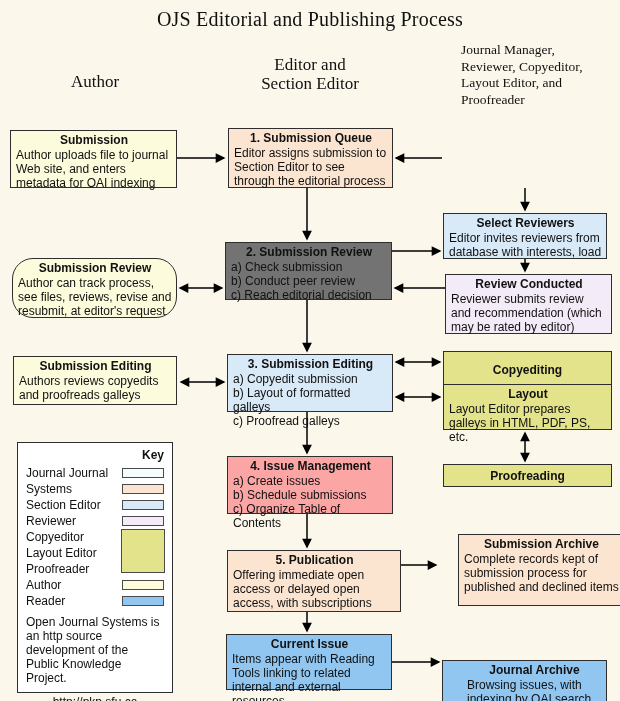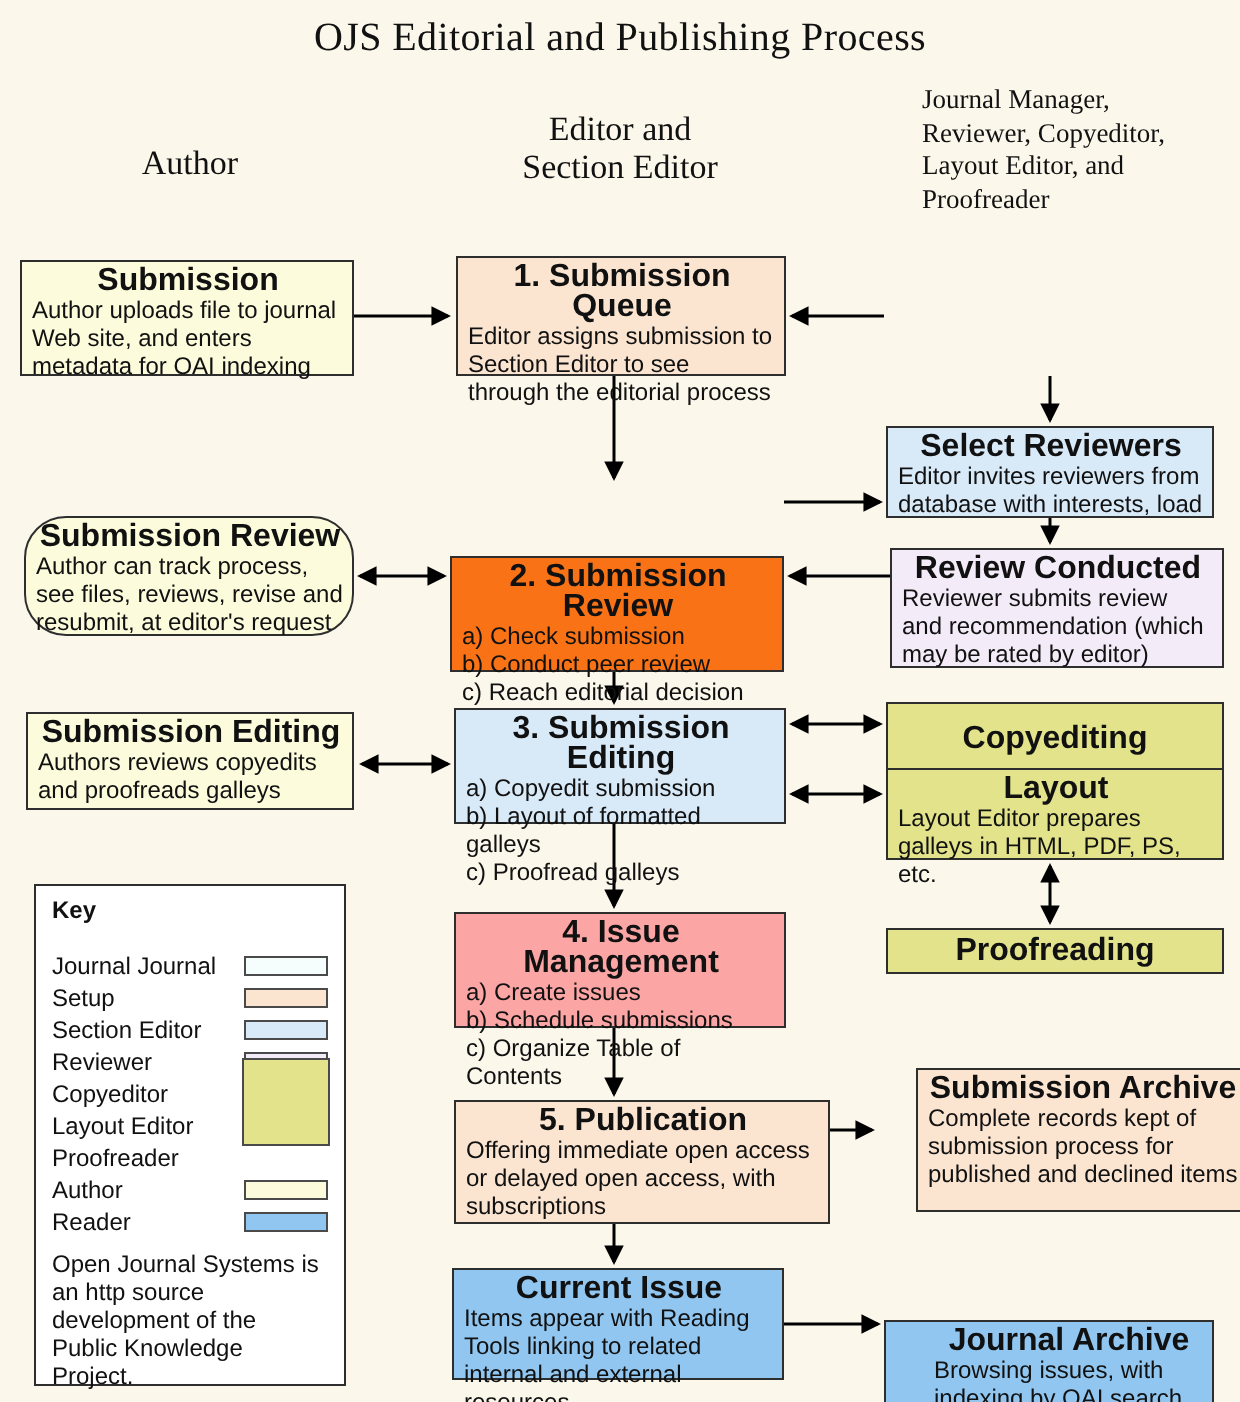--- a/index.html
+++ b/index.html
@@ -7,29 +7,29 @@
   #canvas{position:relative;width:620px;height:701px;overflow:hidden;}
   .serif{font-family:"Liberation Serif","DejaVu Serif",serif;}
   .page-title{position:absolute;left:0;top:8px;width:620px;text-align:center;
     font-size:20px;letter-spacing:.2px;}
   .col-header{position:absolute;font-size:17px;line-height:19px;text-align:center;white-space:pre-line;}
   .col-author{left:30px;top:72px;width:130px;}
   .col-editor{left:235px;top:55px;width:150px;}
   .col-manager{left:461px;top:42px;width:156px;font-size:13.5px;line-height:16.5px;text-align:left;}
   .node{position:absolute;border:1.6px solid #2e2e2e;box-sizing:border-box;
     padding:2px 4px 2px 5px;}
-  .node-title{font-size:16px;font-weight:bold;text-align:center;line-height:15px;}
+  .node-title{font-size:12px;font-weight:bold;text-align:center;line-height:15px;}
   .node-body{font-size:12px;line-height:14px;text-align:left;white-space:pre-line;}
   .title-only{display:flex;align-items:center;justify-content:center;padding:0;}
   .title-only .node-title{line-height:12px;}
   #arrows{position:absolute;left:0;top:0;pointer-events:none;}
   
   .key-box{position:absolute;left:17px;top:442px;width:156px;height:251px;
     border:1.6px solid #2e2e2e;box-sizing:border-box;background:#FFFFFF;padding:4px 8px 0 8px;}
-  .key-title{font-size:12px;font-weight:bold;text-align:left;line-height:16px;margin-bottom:12px;}
+  .key-title{font-size:12px;font-weight:bold;text-align:right;line-height:16px;margin-bottom:2px;}
   .key-row{display:flex;align-items:center;height:16px;font-size:12px;}
   .key-row .key-label{flex:1 1 auto;}
   .swatch{width:42px;height:10px;border:1.6px solid #4a4a4a;box-sizing:border-box;flex:0 0 auto;}
   .big-swatch{position:absolute;left:103px;top:86px;width:44px;height:44px;
     border:1.6px solid #4a4a4a;box-sizing:border-box;}
   .key-note{font-size:12px;line-height:14px;margin-top:6px;}
   .key-url{font-size:12px;text-align:center;margin-top:10px;}
 </style>
 </head>
 <body>
@@ -86,42 +86,42 @@
   <div class="node" style="left: 13px; top: 356px; width: 164px; height: 49px; background-color: rgb(252, 251, 220);">
     <div class="node-title">Submission Editing</div>
     <div class="node-body">Authors reviews copyedits and proofreads galleys</div>
   </div>
 
   <div class="node" style="left: 228px; top: 128px; width: 165px; height: 60px; background-color: rgb(251, 229, 209);">
     <div class="node-title">1. Submission Queue</div>
     <div class="node-body">Editor assigns submission to Section Editor to see through the editorial process</div>
   </div>
 
-  <div class="node" style="left: 225px; top: 242px; width: 167px; height: 58px; background-color: #f97316; margin-top: 36px;">
+  <div class="node" style="left: 225px; top: 242px; width: 167px; height: 58px; background-color: #737373;">
     <div class="node-title">2. Submission Review</div>
     <div class="node-body">a) Check submission
 b) Conduct peer review
 c) Reach editorial decision</div>
   </div>
 
   <div class="node" style="left: 227px; top: 354px; width: 166px; height: 58px; background-color: rgb(216, 233, 248);">
     <div class="node-title">3. Submission Editing</div>
     <div class="node-body">a) Copyedit submission
 b) Layout of formatted galleys
 c) Proofread galleys</div>
   </div>
 
   <div class="node" style="left: 227px; top: 456px; width: 166px; height: 58px; background-color: #fca5a5;">
     <div class="node-title">4. Issue Management</div>
     <div class="node-body">a) Create issues
 b) Schedule submissions
 c) Organize Table of Contents</div>
   </div>
 
-  <div class="node" style="left: 227px; top: 550px; width: 188px; height: 62px; background-color: rgb(251, 229, 209);">
+  <div class="node" style="left: 227px; top: 550px; width: 174px; height: 62px; background-color: rgb(251, 229, 209);">
     <div class="node-title">5. Publication</div>
     <div class="node-body">Offering immediate open access or delayed open access, with subscriptions</div>
   </div>
 
   <div class="node" style="left: 226px; top: 634px; width: 166px; height: 56px; background-color: rgb(144, 198, 240);">
     <div class="node-title">Current Issue</div>
     <div class="node-body">Items appear with Reading Tools linking to related internal and external resources</div>
   </div>
 
 
@@ -159,21 +159,21 @@
   </div>
 
   <div class="key-box">
     <div class="key-title">Key</div>
 
     <div class="key-row">
       <span class="key-label">Journal Journal</span>
       <span class="swatch" style="background-color: rgb(246, 253, 253);"></span>
     </div>
     <div class="key-row">
-      <span class="key-label">Setup</span>
+      <span class="key-label">Systems</span>
       <span class="swatch" style="background-color: rgb(251, 229, 209);"></span>
     </div>
     <div class="key-row">
       <span class="key-label">Section Editor</span>
       <span class="swatch" style="background-color: rgb(216, 233, 248);"></span>
     </div>
     <div class="key-row">
       <span class="key-label">Reviewer</span>
       <span class="swatch" style="background-color: rgb(244, 235, 249);"></span>
     </div>

